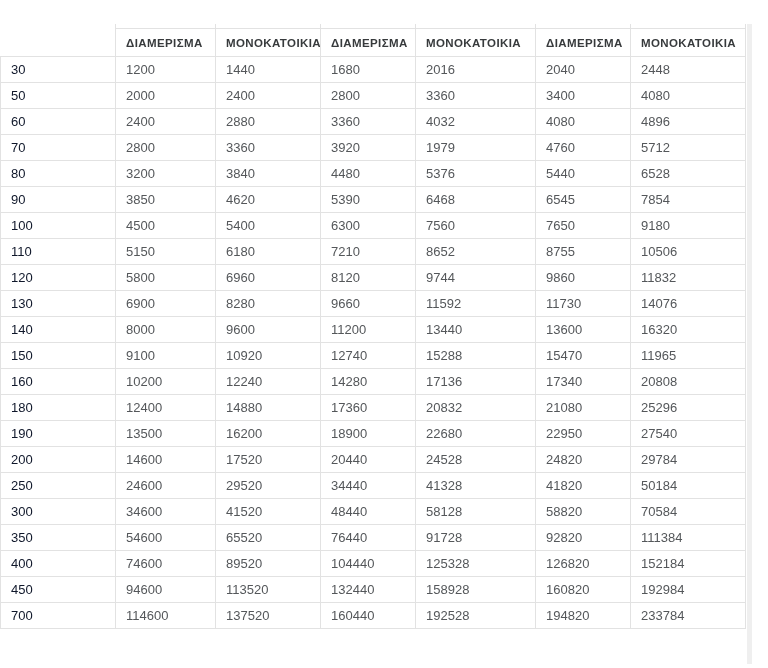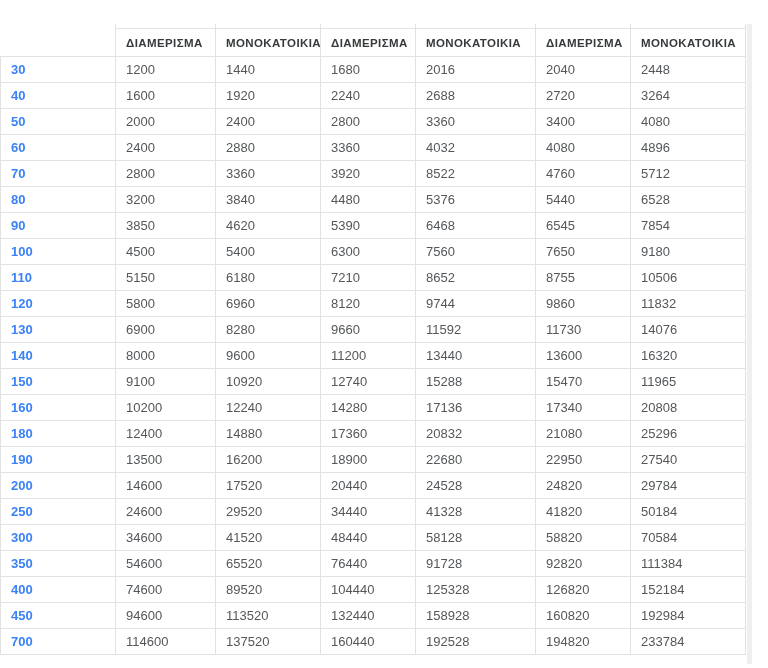--- a/index.html
+++ b/index.html
@@ -56,23 +56,23 @@
     font-weight: 700;
     letter-spacing: 0.4px;
     color: #373a3c;
   }
   .price-table tbody td {
     height: 25px;
     font-size: 13px;
     color: #54575a;
   }
   .price-table tbody td.rowlabel {
-    font-weight: 700;
+    font-weight: 400;
     font-size: 13px;
-    color: #3b82f6;
+    color: #0f172a;
   }
 </style>
 </head>
 <body>
 
 <div class="page">
   <table class="price-table">
     <colgroup>
       <col style="width:115px">
       <col style="width:100px">
@@ -106,29 +106,20 @@
         <tr>
           <td class="rowlabel">30</td>
           <td>1200</td>
           <td>1440</td>
           <td>1680</td>
           <td>2016</td>
           <td>2040</td>
           <td>2448</td>
         </tr>
         <tr>
-          <td class="rowlabel">40</td>
-          <td>1600</td>
-          <td>1920</td>
-          <td>2240</td>
-          <td>2688</td>
-          <td>2720</td>
-          <td>3264</td>
-        </tr>
-        <tr>
           <td class="rowlabel">50</td>
           <td>2000</td>
           <td>2400</td>
           <td>2800</td>
           <td>3360</td>
           <td>3400</td>
           <td>4080</td>
         </tr>
         <tr>
           <td class="rowlabel">60</td>
@@ -137,21 +128,21 @@
           <td>3360</td>
           <td>4032</td>
           <td>4080</td>
           <td>4896</td>
         </tr>
         <tr>
           <td class="rowlabel">70</td>
           <td>2800</td>
           <td>3360</td>
           <td>3920</td>
-          <td>8522</td>
+          <td>1979</td>
           <td>4760</td>
           <td>5712</td>
         </tr>
         <tr>
           <td class="rowlabel">80</td>
           <td>3200</td>
           <td>3840</td>
           <td>4480</td>
           <td>5376</td>
           <td>5440</td>

